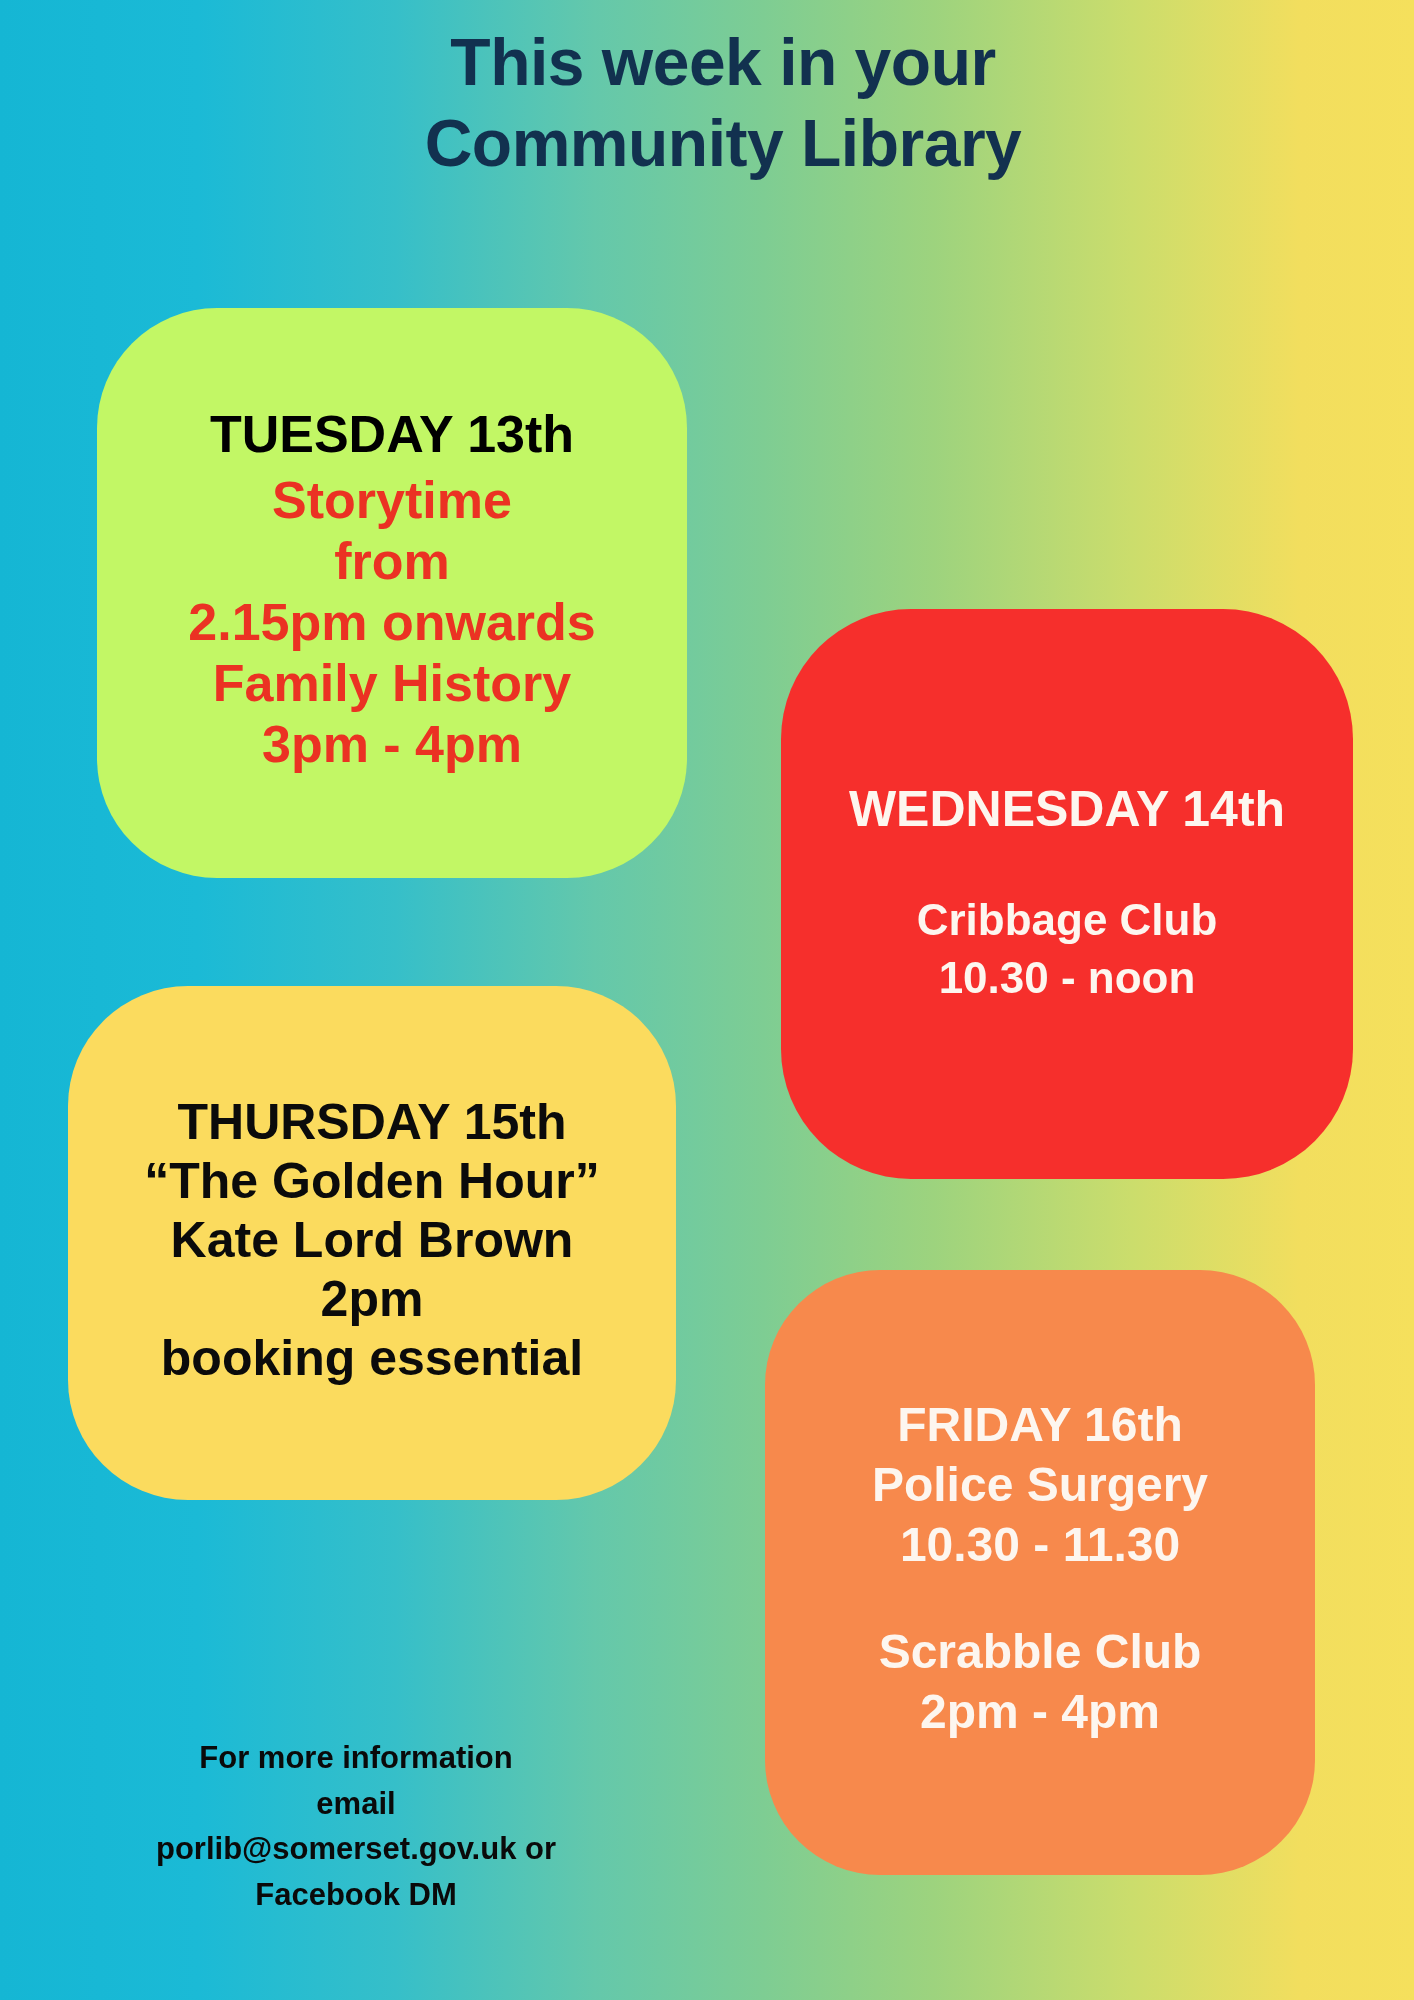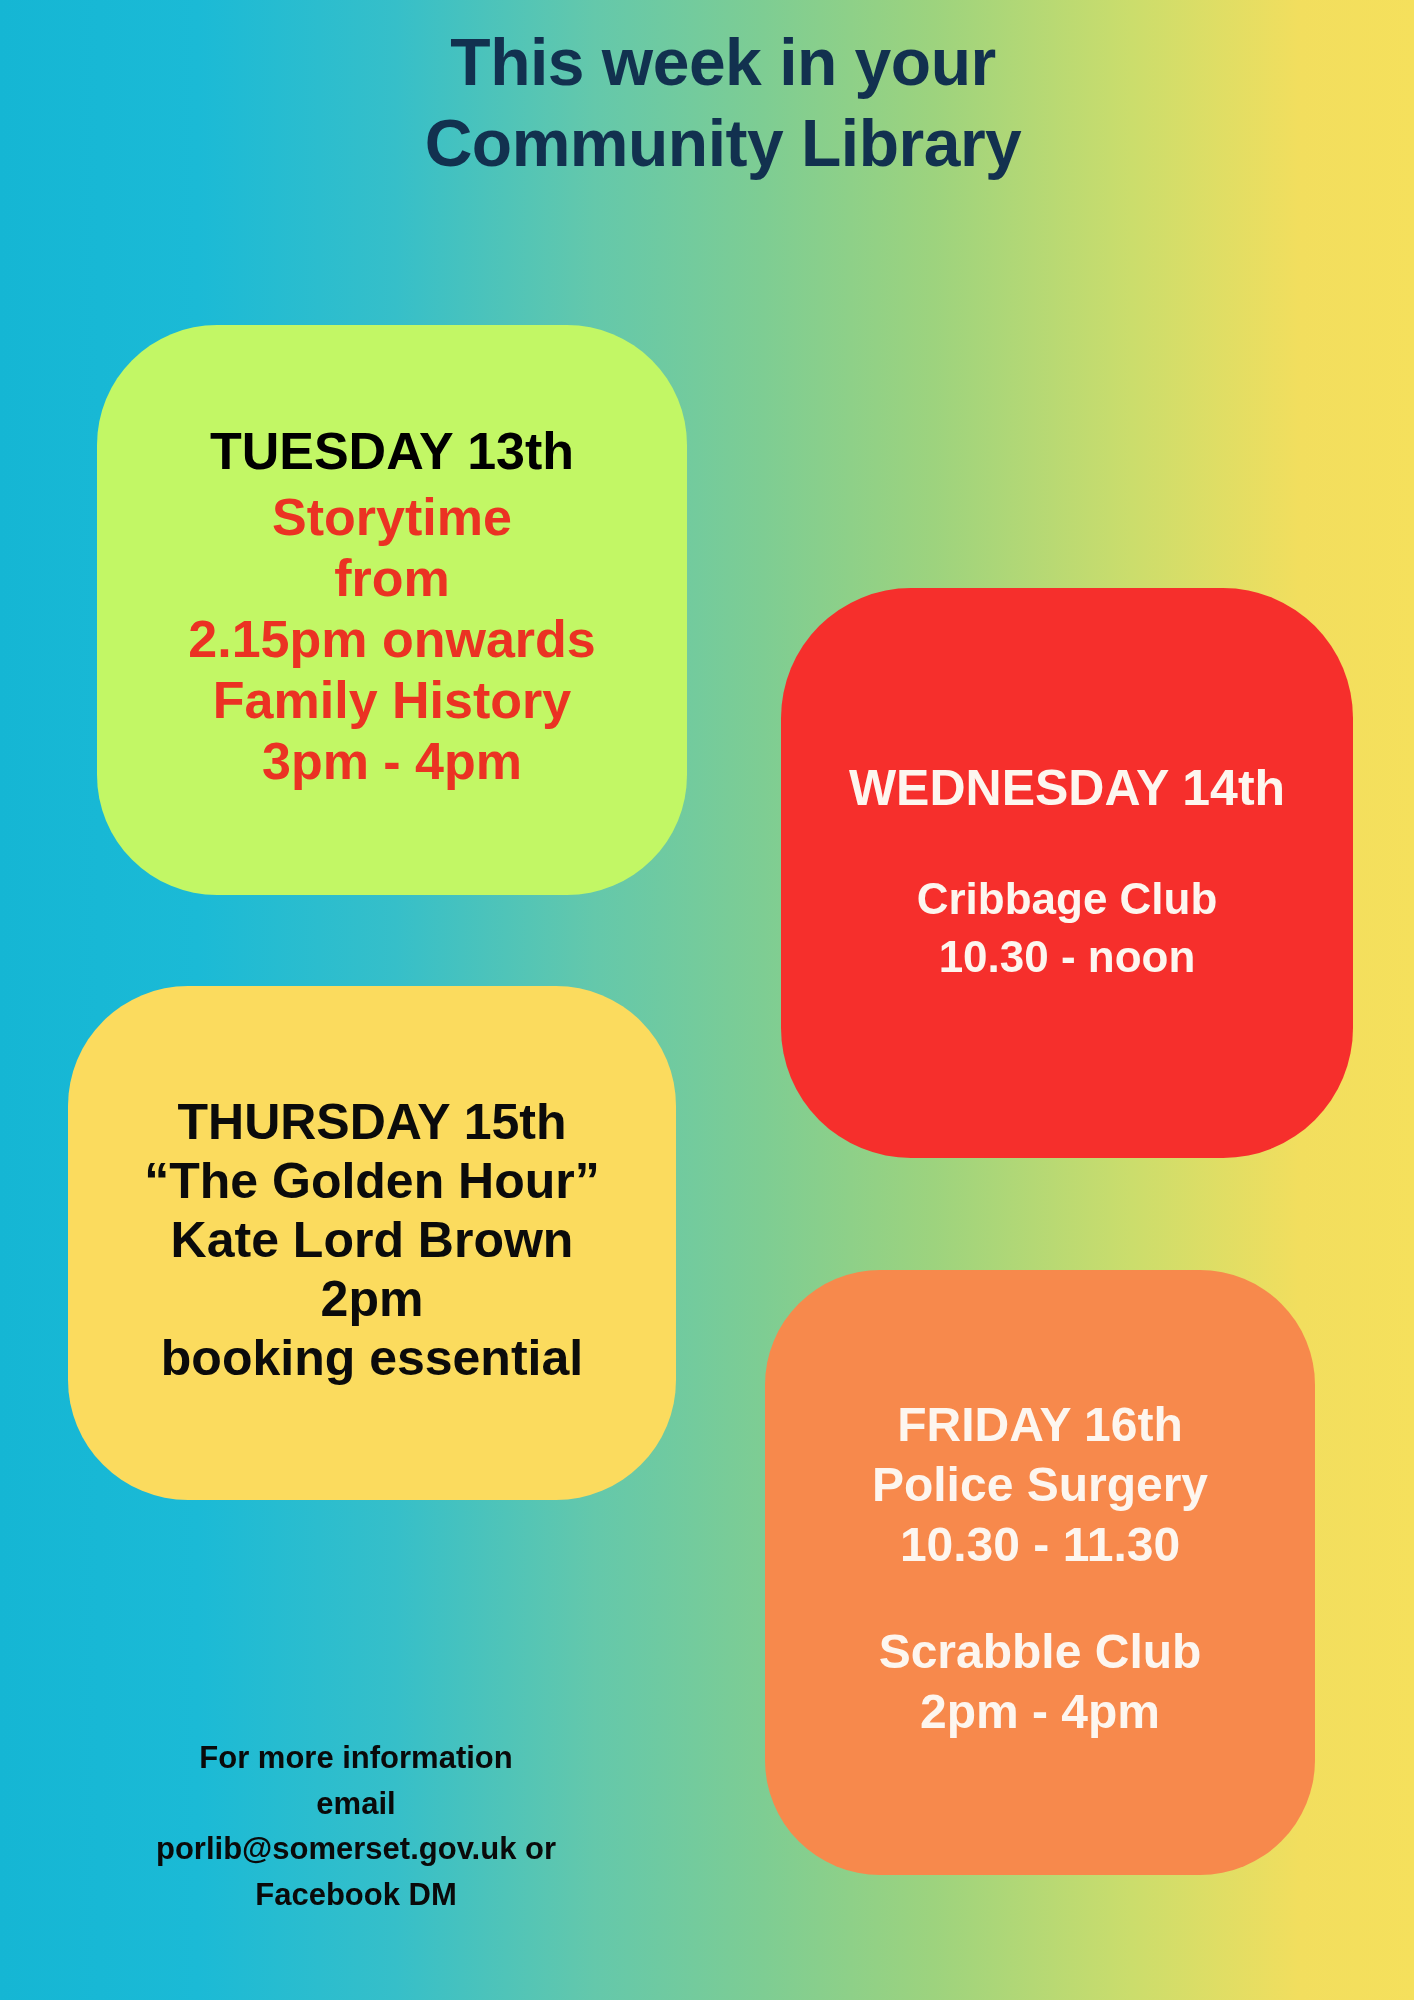--- a/index.html
+++ b/index.html
@@ -52,21 +52,21 @@
     flex-direction: column;
     justify-content: center;
     align-items: center;
     text-align: center;
   }
   .card .line { display: block; width: 100%; }
 
   
   #card-tuesday {
     left: 97px;
-    top: 325px;
+    top: 308px;
     width: 590px;
     height: 570px;
     background: #c2f765;
     border-radius: 120px;
     padding: 10px 20px 18px;
   }
   #card-tuesday .day {
     color: #000000;
     font-weight: bold;
     font-size: 52px;
@@ -76,21 +76,21 @@
   #card-tuesday .body {
     color: #eb3223;
     font-weight: bold;
     font-size: 52px;
     line-height: 1.17;
   }
 
   
   #card-wednesday {
     left: 781px;
-    top: 588px;
+    top: 609px;
     width: 572px;
     height: 570px;
     background: #f62f2c;
     border-radius: 130px;
     padding: 22px 18px 24px;
   }
   #card-wednesday .day {
     color: #fdf6ef;
     font-weight: bold;
     font-size: 50px;

